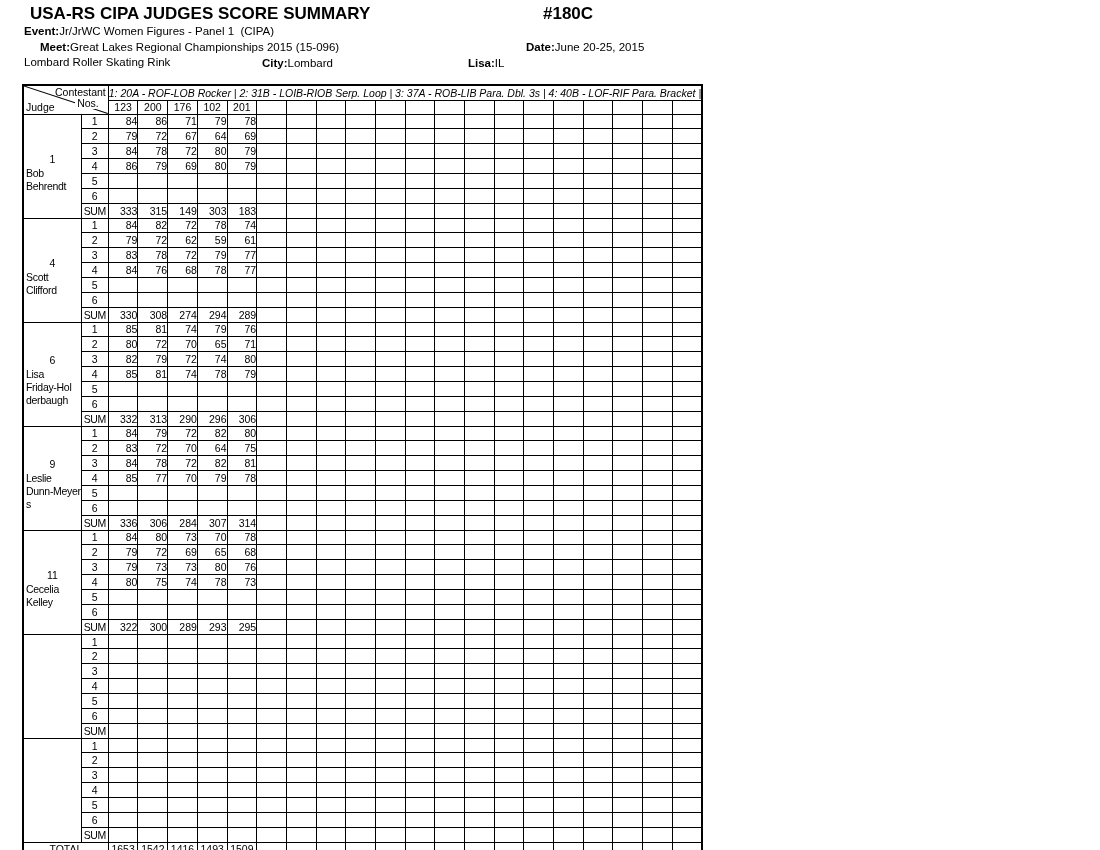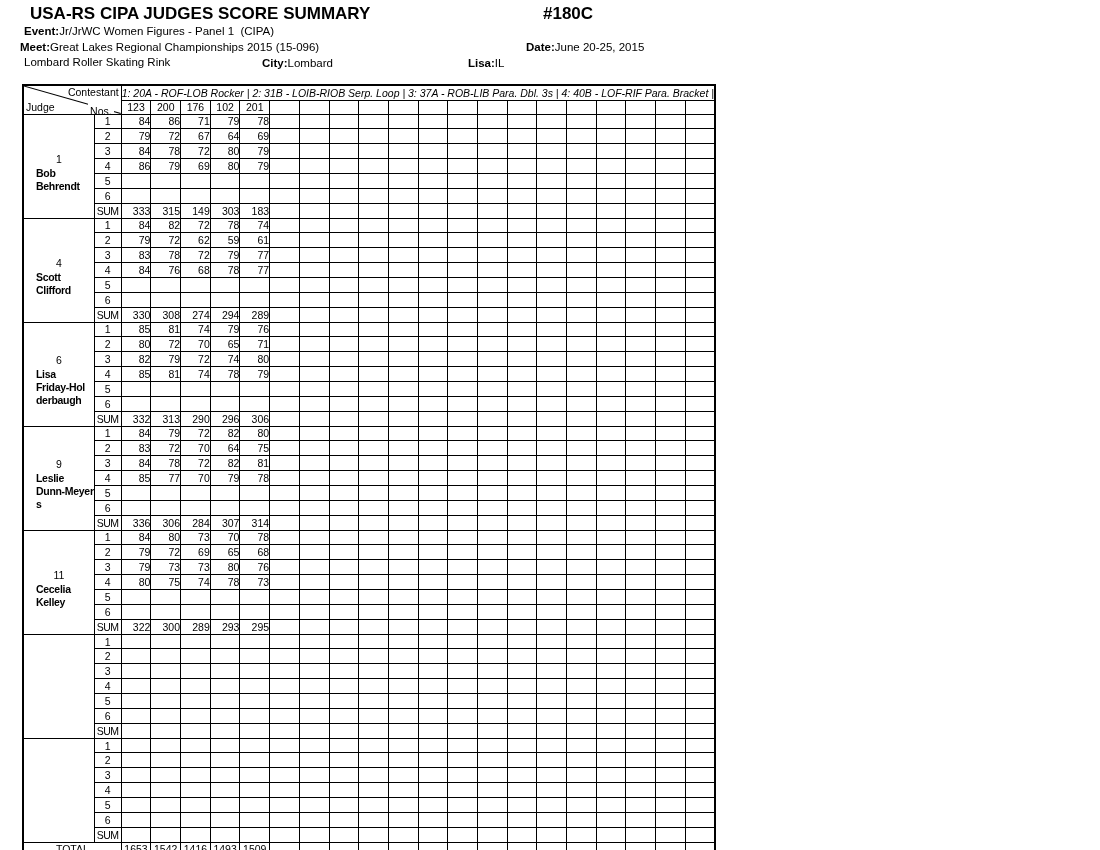--- a/index.html
+++ b/index.html
@@ -6,21 +6,21 @@
   .page{
     position:relative;width:928px;height:850px;background:var(--paper,#fff);
     overflow:hidden;font-family:"Liberation Sans",sans-serif;color:var(--ink,#000);
   }
   
   .title{position:absolute;left:30px;top:4px;font-size:17px;font-weight:bold;white-space:pre;}
   .docnum{position:absolute;left:543px;top:4px;font-size:17px;font-weight:bold;white-space:pre;}
   .hline{position:absolute;font-size:11.5px;white-space:pre;}
   .b{font-weight:bold;}
   .l-event{left:24px;top:25px;}
-  .l-meet{left:20px;top:41px;}
+  .l-meet{left:40px;top:41px;}
   .l-date{left:484px;top:41px;margin-left:42px;}
   .l-venue{left:24px;top:56px;}
   .l-city{left:262px;top:57px;}
   .l-state{left:468px;top:57px;}
   
   table.score{
     position:absolute;left:22px;top:84px;border-collapse:collapse;table-layout:fixed;
     border:2px solid var(--ink,#000);
   }
   table.score td{
@@ -30,29 +30,29 @@
   tr.r-fig{height:15px;}
   tr.r-num{height:14px;}
   tr.r-d{height:14.86px;}
   tr.r-total{height:14px;}
   td.figcell{
     font-size:10px;text-align:left;padding-left:2px;overflow:visible;white-space:pre;font-style:italic;
   }
   td.corner{position:relative;overflow:hidden;}
   td.corner svg{position:absolute;left:0;top:0;width:100%;height:100%;display:block;}
   .ct{position:absolute;top:0;right:2px;font-size:10.5px;}
-  .cm{position:absolute;top:11px;right:7px;font-size:10.5px;background:var(--paper,#fff);padding:8px 2px;}
+  .cm{position:absolute;top:11px;right:7px;font-size:10.5px;background:var(--paper,#fff);padding:0 2px;}
   .cb{position:absolute;bottom:1px;left:2px;font-size:10.5px;}
   td.c-label{text-align:center;}
   td.c-sumlab{letter-spacing:-0.5px;font-size:10.5px;}
   td.c-score{text-align:right;padding-right:3px;}
   td.c-num{text-align:center;}
   td.c-judge{vertical-align:top;overflow:visible;}
   .jnum{text-align:center;margin-top:13px;height:14px;font-size:10.5px;}
-  .jname{margin-top:0;padding-left:12px;font-weight:bold;}
+  .jname{margin-top:0;padding-left:2px;}
   .jline{font-size:10.5px;line-height:13px;letter-spacing:-0.3px;white-space:nowrap;}
   td.c-totallab{text-align:center;}
   td.c-total{text-align:center;padding:0;}
   
   td.bt{border-top-width:2px;}
   td.dstart{border-left-width:2px;}
   td.gsep{border-left-width:2px;}
 </style>
 </head>
 <body>

